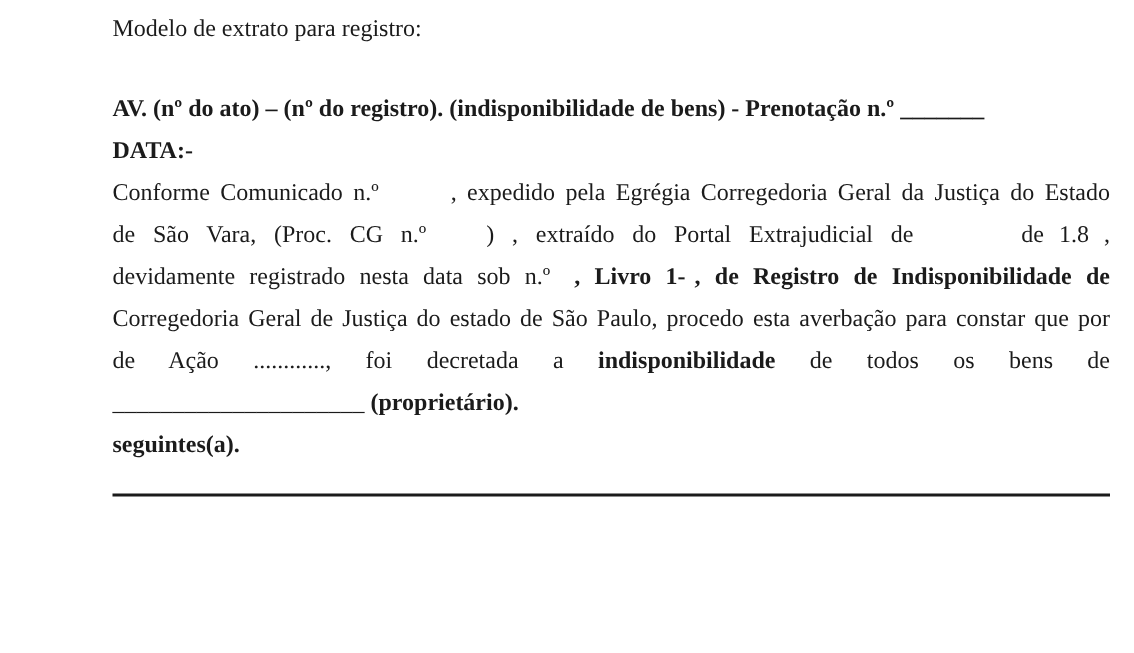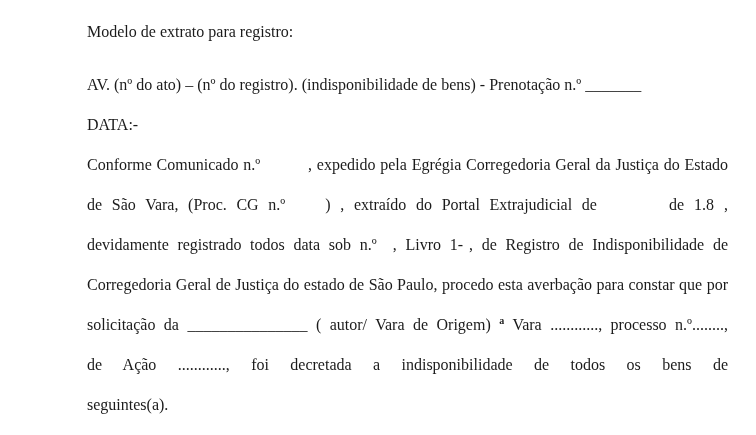--- a/index.html
+++ b/index.html
@@ -7,23 +7,23 @@
     box-sizing: border-box;
     width: 756px;
     height: 435px;
     background: #ffffff;
     padding: 6px 16px 0 75px;
     font-family: "Liberation Serif", "DejaVu Serif", serif;
     font-size: 16px;
     color: #1b1b1b;
     overflow: hidden;
   }
-  .ln { margin: 12px; line-height: 28px; }
+  .ln { margin: 0; line-height: 28px; }
   .title { margin-bottom: 25px; }
-  .b { font-weight: normal; }
+  .b { font-weight: bold; }
   .j { text-align: justify; text-align-last: justify; text-justify: inter-word; }
   .gap { display: inline-block; height: 1px; }
   .g48 { width: 48px; }
   .g40 { width: 40px; }
   .g72 { width: 72px; }
   .g10 { width: 10px; }
   .g16 { width: 16px; }
   .g6  { width: 6px; }
   .sup { font-size: 10px; vertical-align: super; font-weight: bold; line-height: 0; }
   .blank { letter-spacing: 0; }
@@ -43,28 +43,28 @@
   <p class="ln title">Modelo de extrato para registro:</p>
 
   <p class="ln b"><span>AV. (nº do ato) – (nº do registro). (indisponibilidade de bens) - Prenotação n.º&nbsp;</span><span class="blank">_______</span></p>
 
   <p class="ln b">DATA:-</p>
 
   <p class="ln j"><span>Conforme Comunicado n.º</span><span class="gap g48"></span><span>, expedido pela Egrégia Corregedoria Geral da Justiça do Estado</span></p>
 
   <p class="ln j"><span>de São Vara, (Proc. CG n.º</span><span class="gap g40"></span><span>) , extraído do Portal Extrajudicial de</span><span class="gap g72"></span><span>de</span><span class="gap g10"></span><span>1.8</span><span class="gap g10"></span><span>,</span></p>
 
-  <p class="ln j"><span>devidamente registrado todos data sob n.º</span><span class="gap g16"></span><span class="b">, Livro 1-</span><span class="gap g6"></span><span class="b">, de Registro de Indisponibilidade de</span></p>
+  <p class="ln j"><span>devidamente registrado nesta data sob n.º</span><span class="gap g16"></span><span class="b">, Livro 1-</span><span class="gap g6"></span><span class="b">, de Registro de Indisponibilidade de</span></p>
 
 
   <p class="ln j">Corregedoria Geral de Justiça do estado de São Paulo, procedo esta averbação para constar que por</p>
 
-  <p class="ln j"><span>solicitação da</span> <span class="blank">_______________</span> <span class="b">( autor/ Vara de Origem)</span> <span class="sup">a</span> <span>Vara ............, processo n.º........,</span></p>
 
   <p class="ln j"><span>de Ação ............, foi decretada a</span> <span class="b">indisponibilidade</span> <span>de todos os bens de</span></p>
 
+  <p class="ln"><span class="blank">_____________________</span> <span class="b">(proprietário).</span></p>
 
 
   <p class="ln b">seguintes(a).</p>
 
   <div class="rule"></div>
 
 </div>
 
 </body></html>

